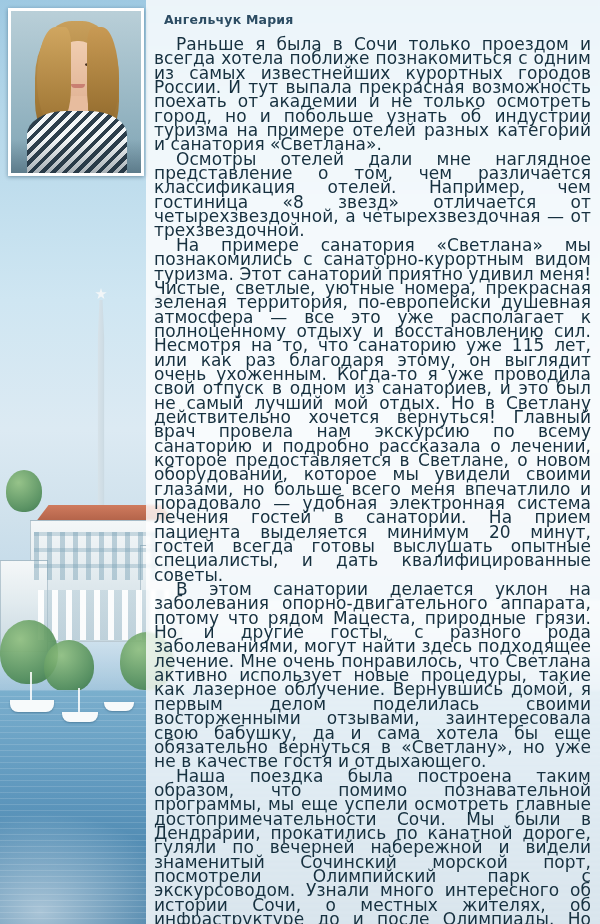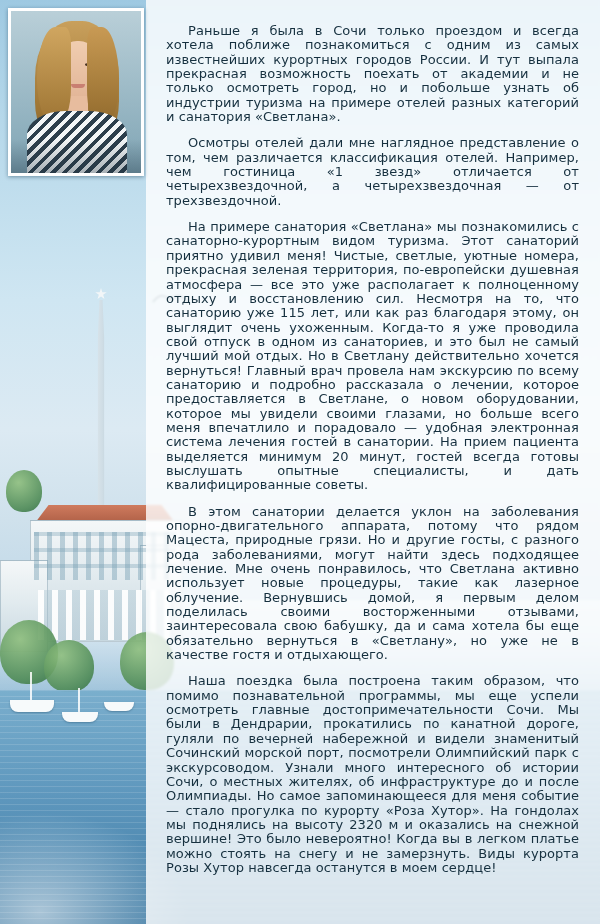--- a/index.html
+++ b/index.html
@@ -193,25 +193,25 @@
   }
   .author {
     font-family: "DejaVu Sans", sans-serif;
     font-size: 12.5px;
     font-weight: 700;
     color: #2c4c63;
     letter-spacing: .2px;
     margin: 0 0 10px 10px;
   }
   .body-text p {
-    margin: 12px;
+    margin: 0;
     text-indent: 22px;
     text-align: justify;
     font-family: "DejaVu Sans", sans-serif;
-    font-size: 13px;
+    font-size: 17px;
     line-height: 14.35px;
     color: #16303f;
     letter-spacing: .05px;
     -webkit-hyphens: auto;
     hyphens: auto;
   }
 
   
   .portrait {
     position: absolute;
@@ -316,23 +316,24 @@
     <div class="mast m1"></div>
     <div class="mast m2"></div>
     <div class="boat bo1"></div>
     <div class="boat bo2"></div>
     <div class="boat bo3"></div>
     <div class="foam"></div>
   </div>
 
   <div class="text-panel">
     <div class="text-inner">
+      <div class="author">Ангельчук Мария</div>
       <div class="body-text">
         <p>Раньше я была в Сочи только проездом и всегда хотела поближе познакомиться с одним из самых известнейших курортных городов России. И тут выпала прекрасная возможность поехать от академии и не только осмотреть город, но и побольше узнать об индустрии туризма на примере отелей разных категорий и санатория «Светлана».</p>
-        <p>Осмотры отелей дали мне наглядное представление о том, чем различается классификация отелей. Например, чем гостиница «1 звезд» отличается от четырехзвездочной, а четырехзвездочная — от трехзвездочной.</p>
+        <p>Осмотры отелей дали мне наглядное представление о том, чем различается классификация отелей. Например, чем гостиница «8 звезд» отличается от четырехзвездочной, а четырехзвездочная — от трехзвездочной.</p>
         <p>На примере санатория «Светлана» мы познакомились с санаторно-курортным видом туризма. Этот санаторий приятно удивил меня! Чистые, светлые, уютные номера, прекрасная зеленая территория, по-европейски душевная атмосфера — все это уже располагает к полноценному отдыху и восстановлению сил. Несмотря на то, что санаторию уже 115 лет, или как раз благодаря этому, он выглядит очень ухоженным. Когда-то я уже проводила свой отпуск в одном из санаториев, и это был не самый лучший мой отдых. Но в Светлану действительно хочется вернуться! Главный врач провела нам экскурсию по всему санаторию и подробно рассказала о лечении, которое предоставляется в Светлане, о новом оборудовании, которое мы увидели своими глазами, но больше всего меня впечатлило и порадовало — удобная электронная система лечения гостей в санатории. На прием пациента выделяется минимум 20 минут, гостей всегда готовы выслушать опытные специалисты, и дать квалифицированные советы.</p>
         <p>В этом санатории делается уклон на заболевания опорно-двигательного аппарата, потому что рядом Мацеста, природные грязи. Но и другие госты, с разного рода заболеваниями, могут найти здесь подходящее лечение. Мне очень понравилось, что Светлана активно использует новые процедуры, такие как лазерное облучение. Вернувшись домой, я первым делом поделилась своими восторженными отзывами, заинтересовала свою бабушку, да и сама хотела бы еще обязательно вернуться в «Светлану», но уже не в качестве гостя и отдыхающего.</p>
         <p>Наша поездка была построена таким образом, что помимо познавательной программы, мы еще успели осмотреть главные достопримечательности Сочи. Мы были в Дендрарии, прокатились по канатной дороге, гуляли по вечерней набережной и видели знаменитый Сочинский морской порт, посмотрели Олимпийский парк с экскурсоводом. Узнали много интересного об истории Сочи, о местных жителях, об инфраструктуре до и после Олимпиады. Но самое запоминающееся для меня событие — стало прогулка по курорту «Роза Хутор». На гондолах мы поднялись на высоту 2320 м и оказались на снежной вершине! Это было невероятно! Когда вы в легком платье можно стоять на снегу и не замерзнуть. Виды курорта Розы Хутор навсегда останутся в моем сердце!</p>
       </div>
     </div>
   </div>
 
   <div class="portrait">
     <div class="hair-back"></div>
     <div class="face"></div>

